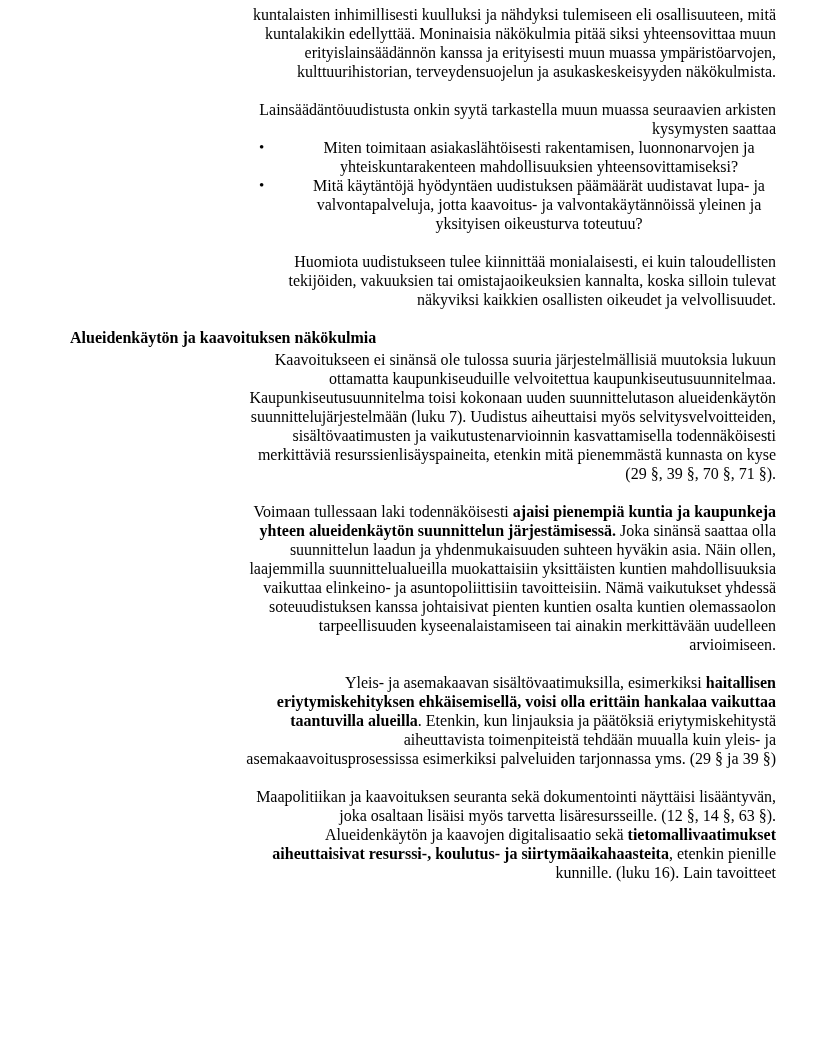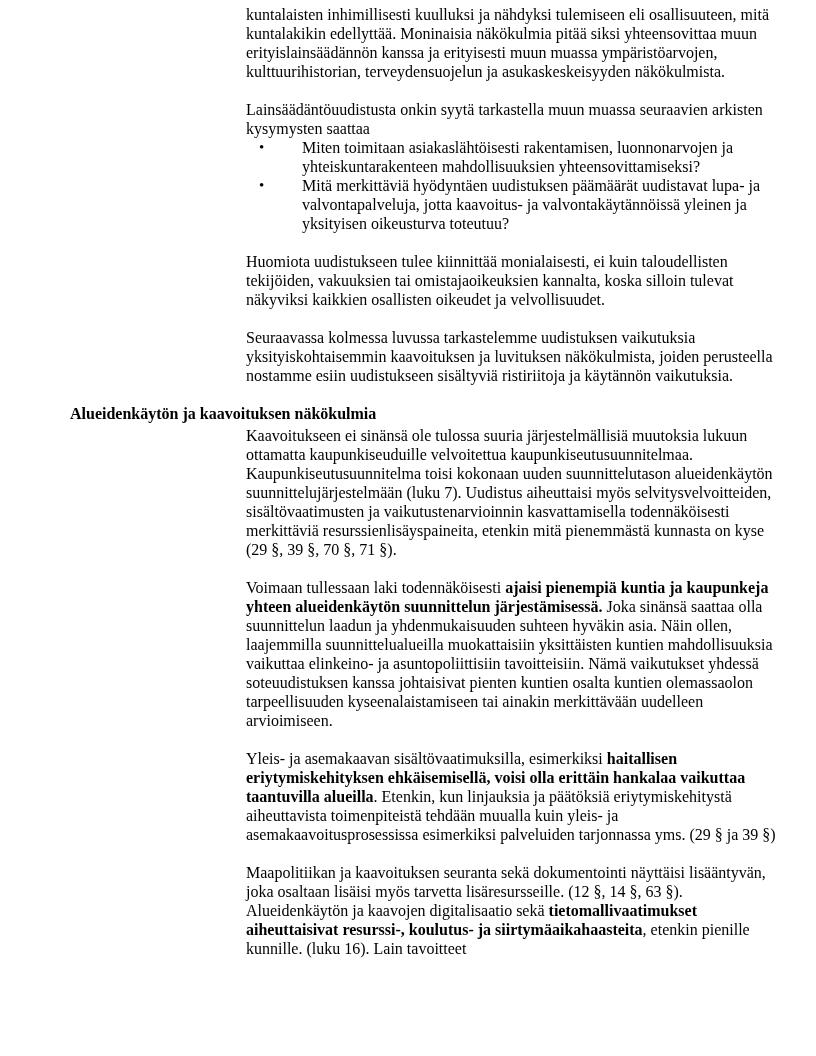--- a/index.html
+++ b/index.html
@@ -16,21 +16,21 @@
     padding: 5px 40px 0 70px;
     overflow: hidden;
     font-family: "Liberation Serif", "DejaVu Serif", serif;
     font-size: 16px;
     line-height: 19px;
     color: #000000;
   }
   .doc-para {
     margin: 0 0 19px 176px;
     width: 530px;
-    text-align: left;
+    text-align: right;
   }
   .doc-para.no-gap {
     margin-bottom: 0;
   }
   .doc-heading {
     font-size: 16px;
     font-weight: 700;
     margin: 16px 0 3px 0;
     line-height: 19px;
   }
@@ -46,43 +46,43 @@
   }
   .bullet-marker {
     flex: 0 0 56px;
     box-sizing: border-box;
     padding-left: 13px;
     font-size: 15px;
     line-height: 19px;
   }
   .bullet-text {
     flex: 1 1 auto;
+    text-align: center;
   }
   b, .bold-run {
     font-weight: 700;
   }
 </style>
 </head>
 <body>
 
 <div class="page">
   <div id="doc-content">
       <p class="doc-para"><span>kuntalaisten inhimillisesti kuulluksi ja nähdyksi tulemiseen eli osallisuuteen, mitä kuntalakikin edellyttää.  Moninaisia näkökulmia pitää siksi yhteensovittaa muun erityislainsäädännön kanssa ja erityisesti muun muassa ympäristöarvojen, kulttuurihistorian, terveydensuojelun ja asukaskeskeisyyden näkökulmista.</span></p>
       <p class="doc-para no-gap"><span>Lainsäädäntöuudistusta onkin syytä tarkastella muun muassa seuraavien arkisten kysymysten saattaa</span></p>
       <ul class="doc-bullets">
         <li class="bullet-item">
           <span class="bullet-marker">•</span>
           <span class="bullet-text"><span>Miten toimitaan asiakaslähtöisesti rakentamisen, luonnonarvojen ja yhteiskuntarakenteen mahdollisuuksien yhteensovittamiseksi?</span></span>
         </li>
         <li class="bullet-item">
           <span class="bullet-marker">•</span>
-          <span class="bullet-text"><span>Mitä merkittäviä hyödyntäen uudistuksen päämäärät uudistavat lupa- ja valvontapalveluja, jotta kaavoitus- ja valvontakäytännöissä yleinen ja yksityisen oikeusturva toteutuu?</span></span>
+          <span class="bullet-text"><span>Mitä käytäntöjä hyödyntäen uudistuksen päämäärät uudistavat lupa- ja valvontapalveluja, jotta kaavoitus- ja valvontakäytännöissä yleinen ja yksityisen oikeusturva toteutuu?</span></span>
         </li>
       </ul>
       <p class="doc-para"><span>Huomiota uudistukseen tulee kiinnittää monialaisesti, ei kuin taloudellisten tekijöiden, vakuuksien tai omistajaoikeuksien kannalta, koska silloin tulevat näkyviksi kaikkien osallisten oikeudet ja velvollisuudet.</span></p>
-      <p class="doc-para"><span>Seuraavassa kolmessa luvussa tarkastelemme uudistuksen vaikutuksia yksityiskohtaisemmin kaavoituksen ja luvituksen näkökulmista, joiden perusteella nostamme esiin uudistukseen sisältyviä ristiriitoja ja käytännön vaikutuksia.</span></p>
       <h2 class="doc-heading"><b>Alueidenkäytön ja kaavoituksen näkökulmia</b></h2>
       <p class="doc-para"><span>Kaavoitukseen ei sinänsä ole tulossa suuria järjestelmällisiä muutoksia lukuun ottamatta kaupunkiseuduille velvoitettua kaupunkiseutusuunnitelmaa. Kaupunkiseutusuunnitelma toisi kokonaan uuden suunnittelutason alueidenkäytön suunnittelujärjestelmään (luku 7). Uudistus aiheuttaisi myös selvitysvelvoitteiden, sisältövaatimusten ja vaikutustenarvioinnin kasvattamisella todennäköisesti merkittäviä resurssienlisäyspaineita, etenkin mitä pienemmästä kunnasta on kyse (29 §, 39 §, 70 §, 71 §).</span></p>
       <p class="doc-para"><span>Voimaan tullessaan laki todennäköisesti </span><b>ajaisi pienempiä kuntia ja kaupunkeja yhteen alueidenkäytön suunnittelun järjestämisessä.</b><span> Joka sinänsä saattaa olla suunnittelun laadun ja yhdenmukaisuuden suhteen hyväkin asia. Näin ollen, laajemmilla suunnittelualueilla muokattaisiin yksittäisten kuntien mahdollisuuksia vaikuttaa elinkeino- ja asuntopoliittisiin tavoitteisiin. Nämä vaikutukset yhdessä soteuudistuksen kanssa johtaisivat pienten kuntien osalta kuntien olemassaolon tarpeellisuuden kyseenalaistamiseen tai ainakin merkittävään uudelleen arvioimiseen.</span></p>
       <p class="doc-para"><span>Yleis- ja asemakaavan sisältövaatimuksilla, esimerkiksi </span><b>haitallisen eriytymiskehityksen ehkäisemisellä, voisi olla erittäin hankalaa vaikuttaa taantuvilla alueilla</b><span>. Etenkin, kun linjauksia ja päätöksiä eriytymiskehitystä aiheuttavista toimenpiteistä tehdään muualla kuin yleis- ja asemakaavoitusprosessissa esimerkiksi palveluiden tarjonnassa yms. (29 § ja 39 §)</span></p>
       <p class="doc-para"><span>Maapolitiikan ja kaavoituksen seuranta sekä dokumentointi näyttäisi lisääntyvän, joka osaltaan lisäisi myös tarvetta lisäresursseille. (12 §,  14 §, 63 §). Alueidenkäytön ja kaavojen digitalisaatio sekä </span><b>tietomallivaatimukset aiheuttaisivat resurssi-, koulutus- ja siirtymäaikahaasteita</b><span>, etenkin pienille kunnille. (luku 16). Lain tavoitteet</span></p>
     </div>
 </div>
 
 </body></html>

